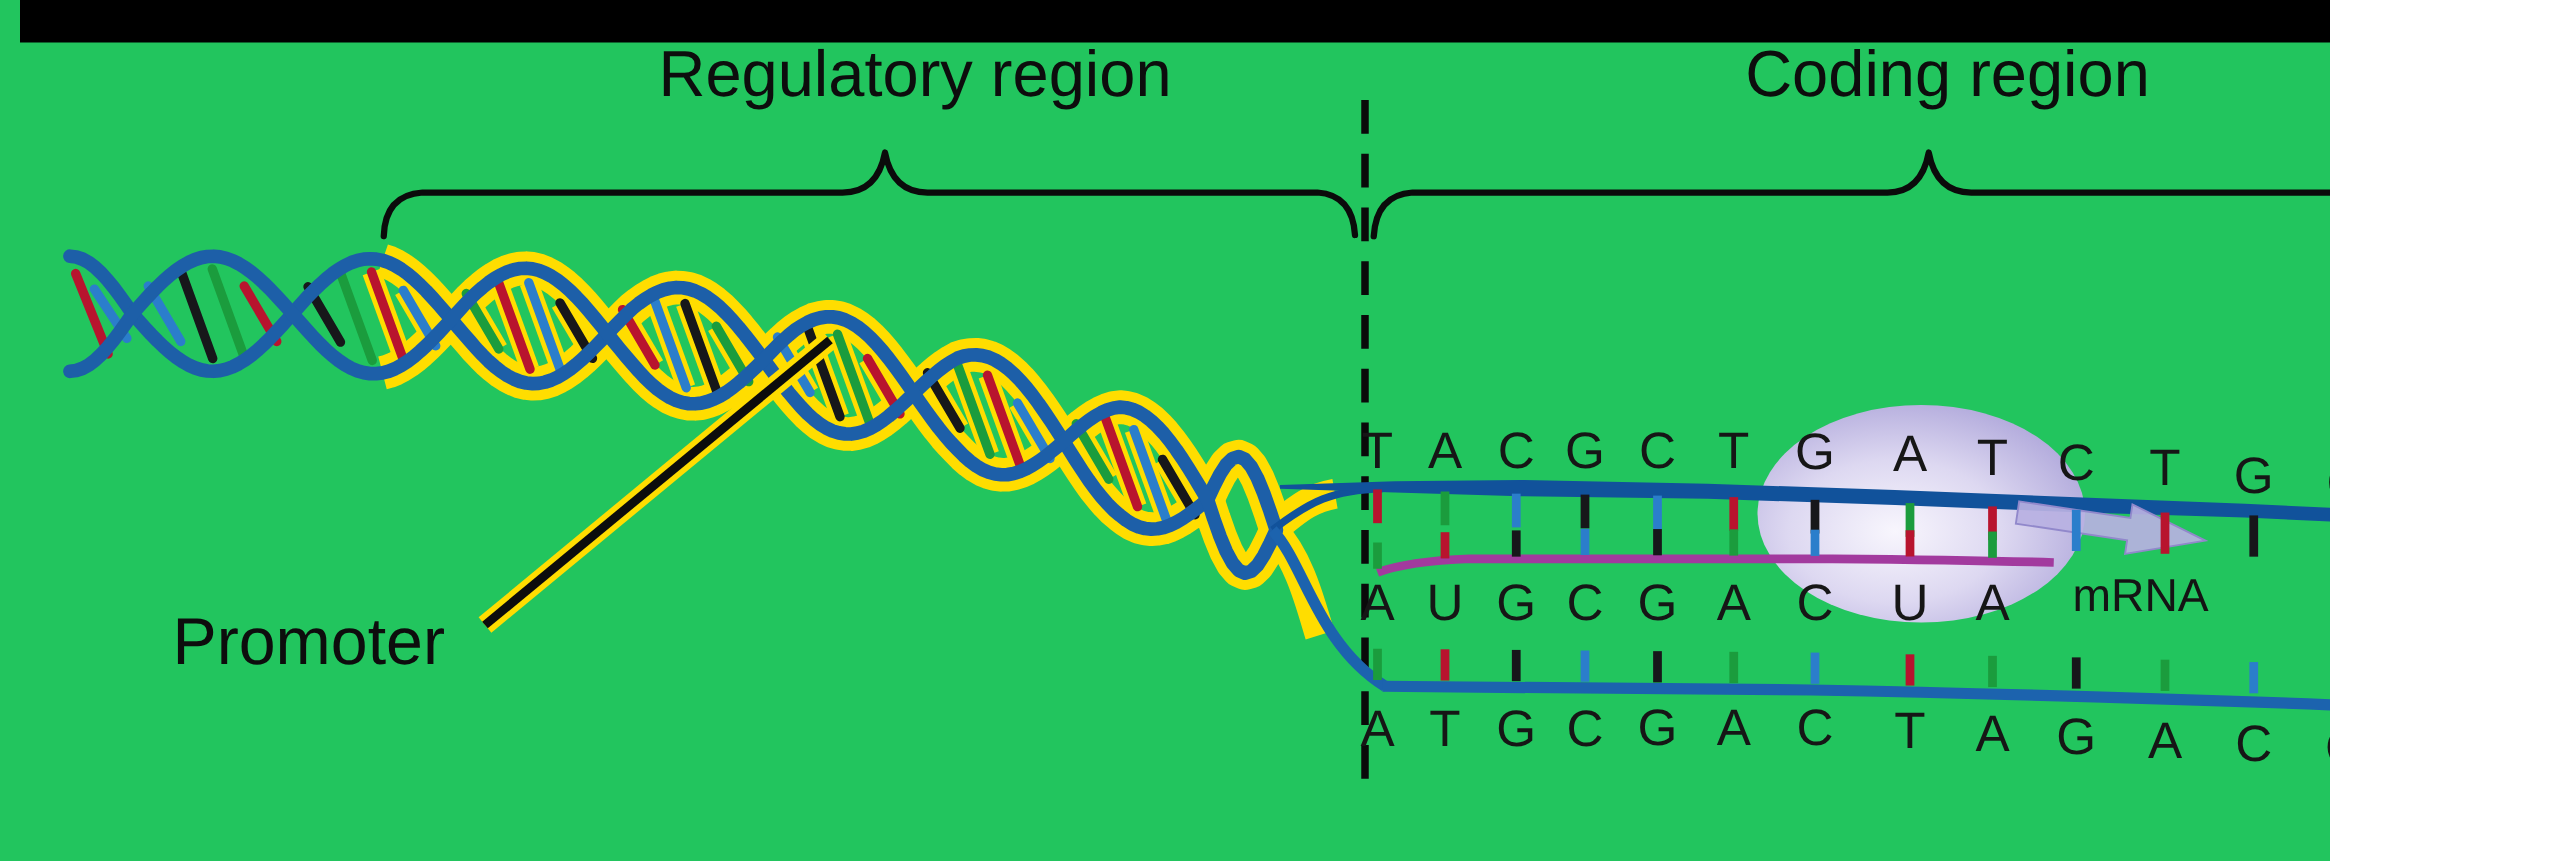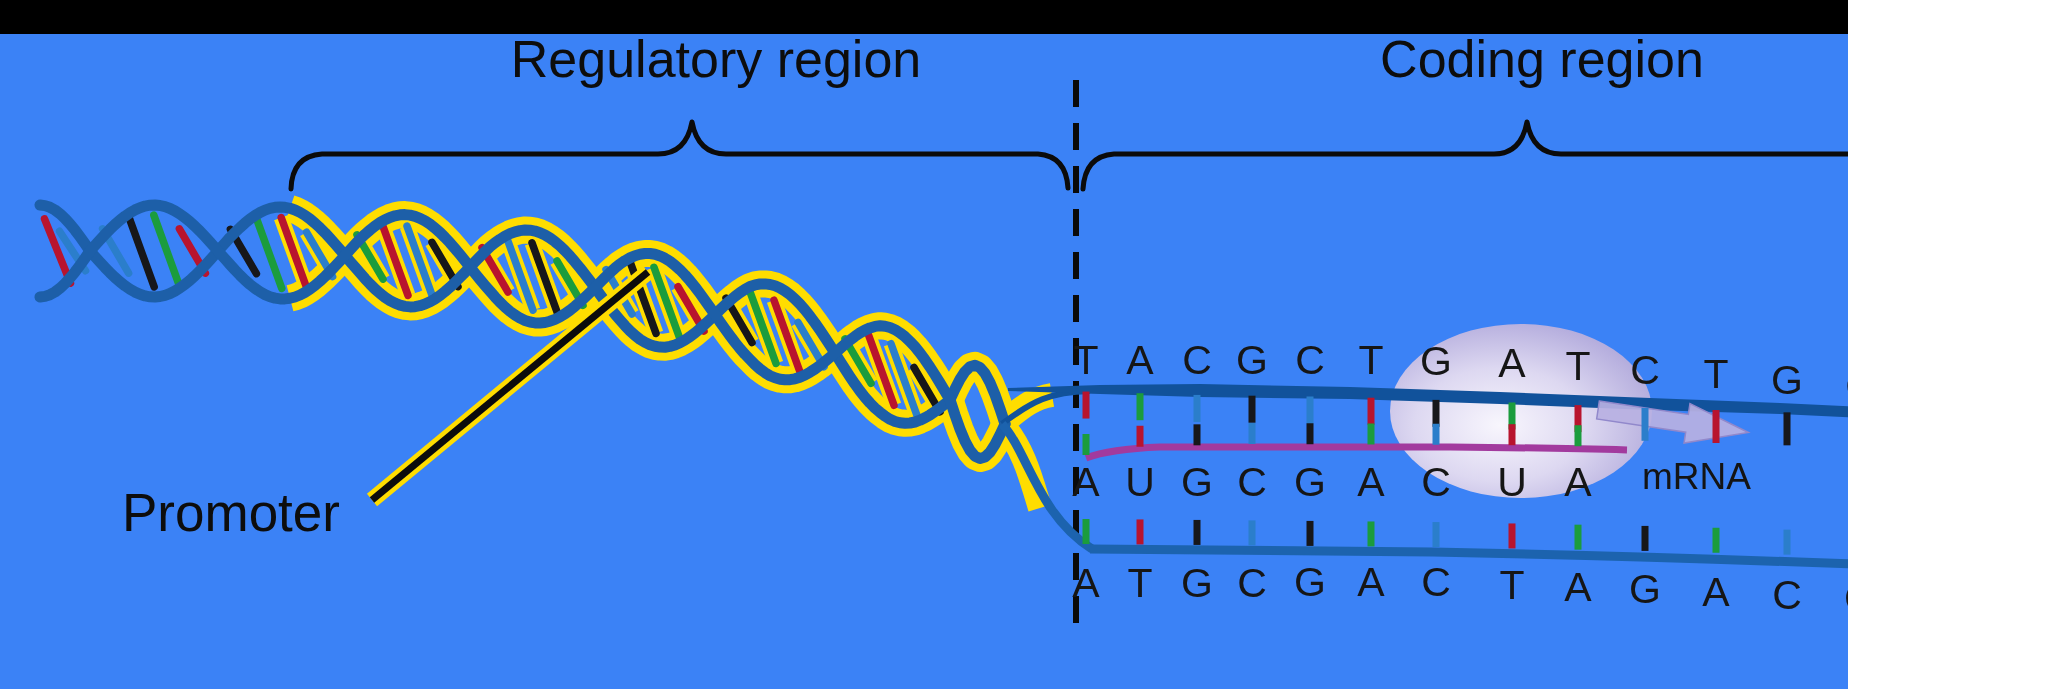--- a/index.html
+++ b/index.html
@@ -1,17 +1,17 @@
 <!DOCTYPE html>
 <html><head>
 <meta charset="utf-8">
 <style>
   html,body{margin:0;padding:0;background:#ffffff;}
-  #stage{position:relative;width:1848px;height:689px;background:#3b82f6;overflow:hidden;
-         font-family:"Liberation Sans", sans-serif;}
+  #stage{position:relative;width:1848px;height:689px;background:#22c55e;overflow:hidden;
+         font-family:"Liberation Sans", sans-serif;padding-left:16px;}
   svg text{font-family:"Liberation Sans", sans-serif;}
   .seq-letter{font-size:41px;fill:#161616;}
   .big-label{font-size:52px;fill:#0d0d0d;}
   .mrna-label{font-size:37px;fill:#141414;}
 </style>
 </head>
 <body>
 
 <div id="stage">
 <svg id="scene" width="2048" height="689" viewBox="0 0 2048 689">

